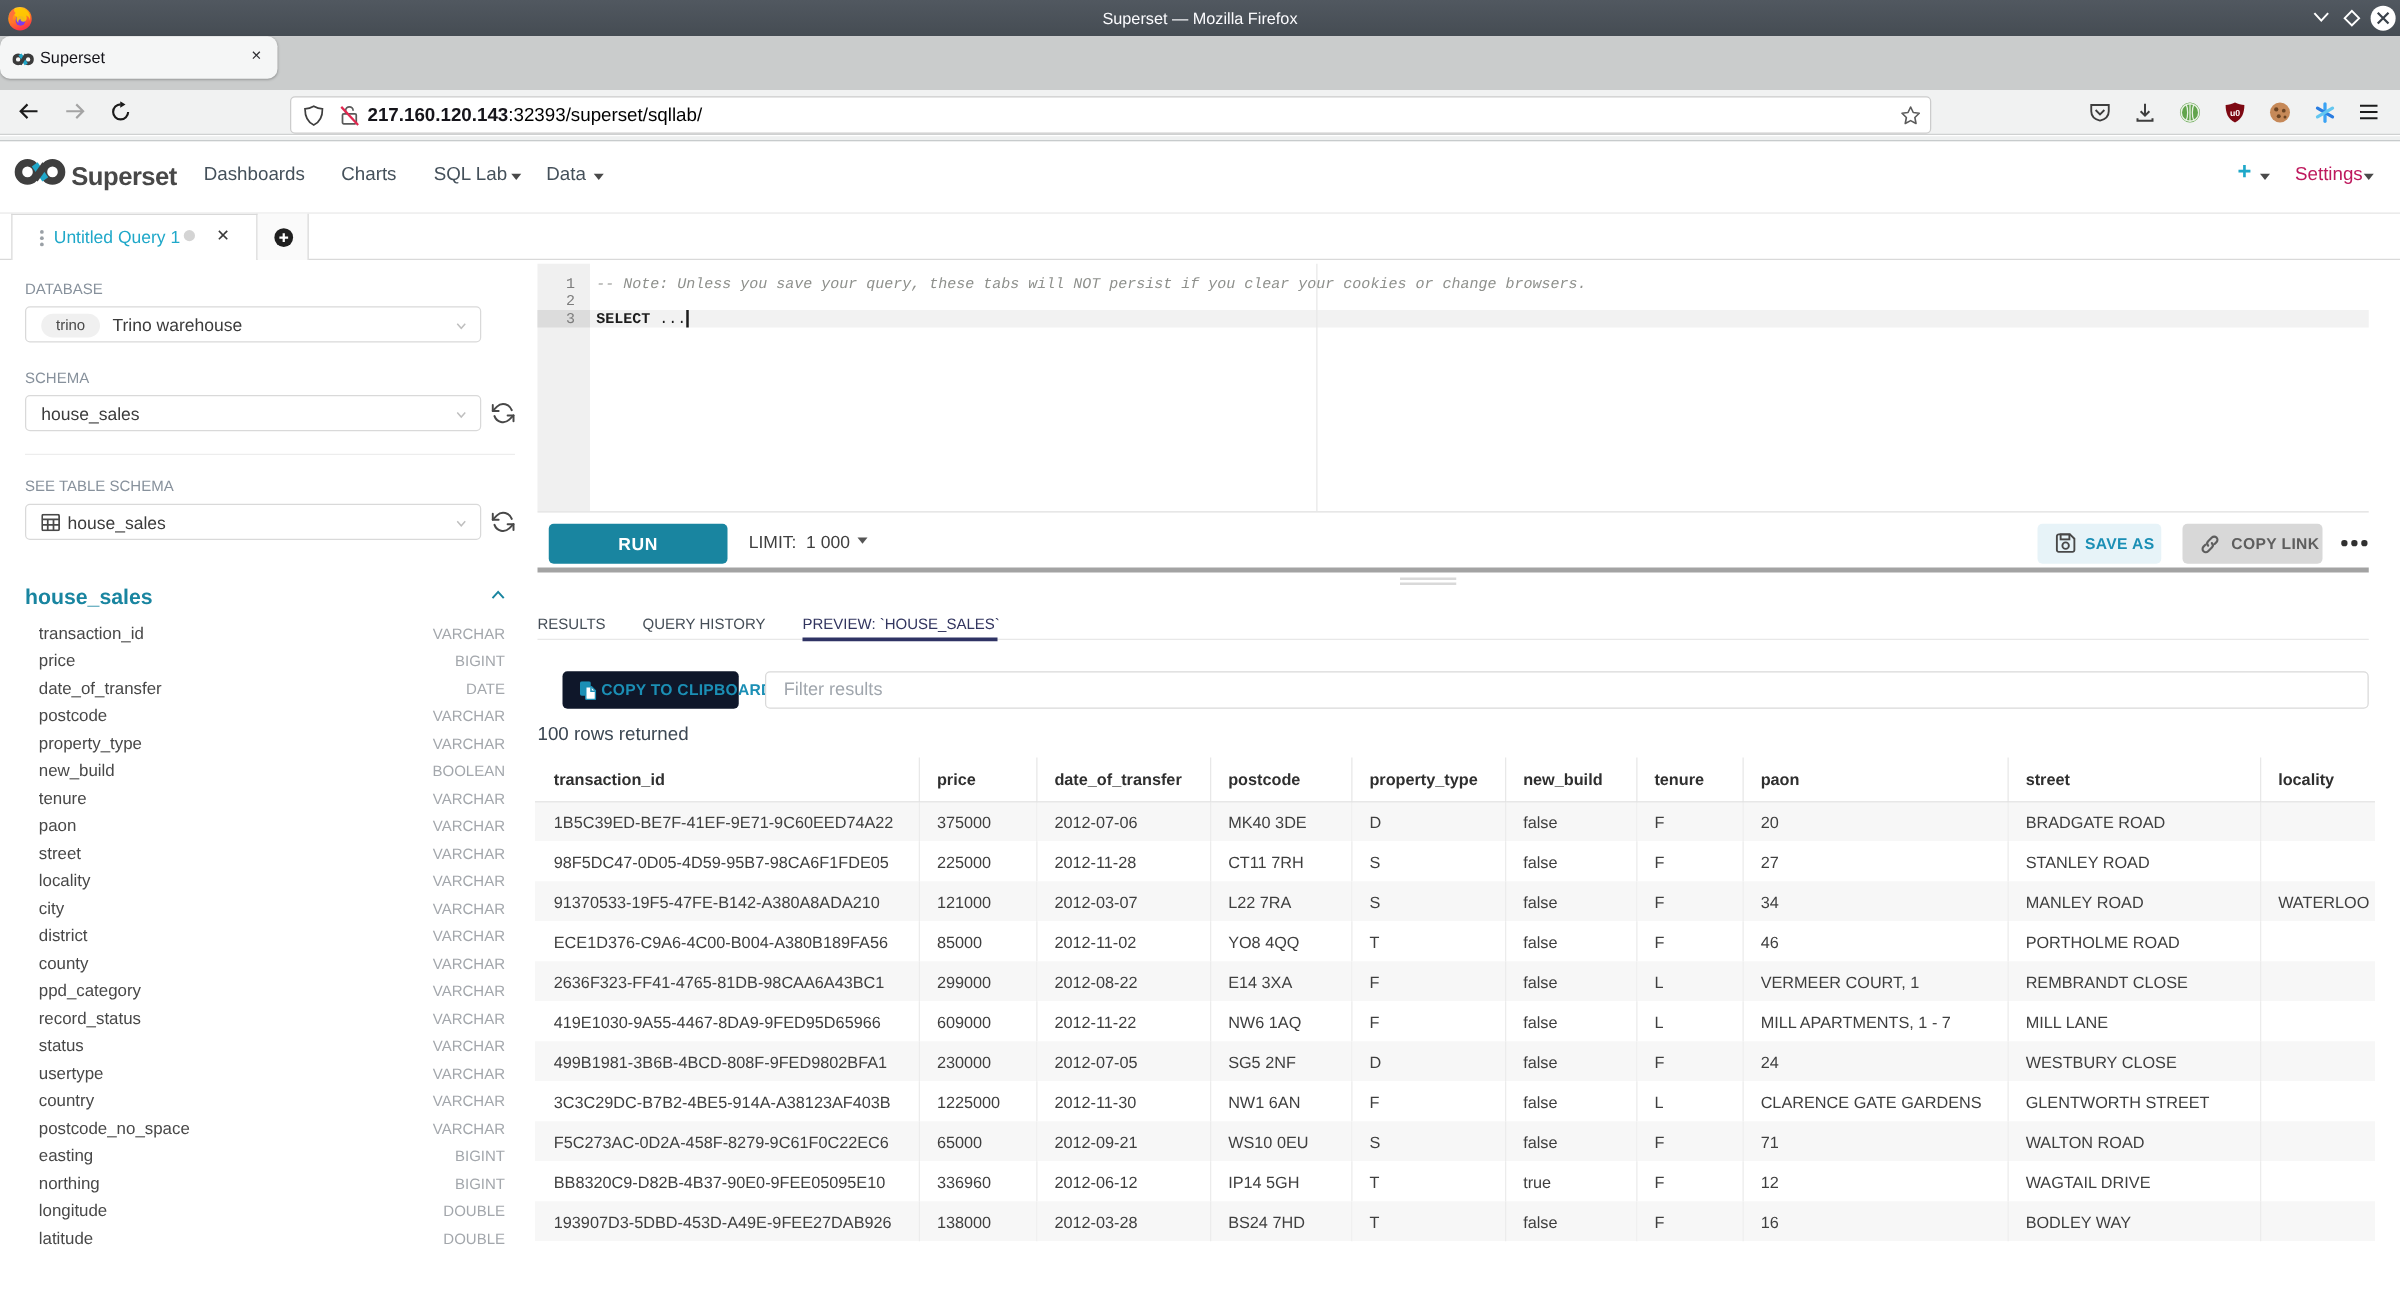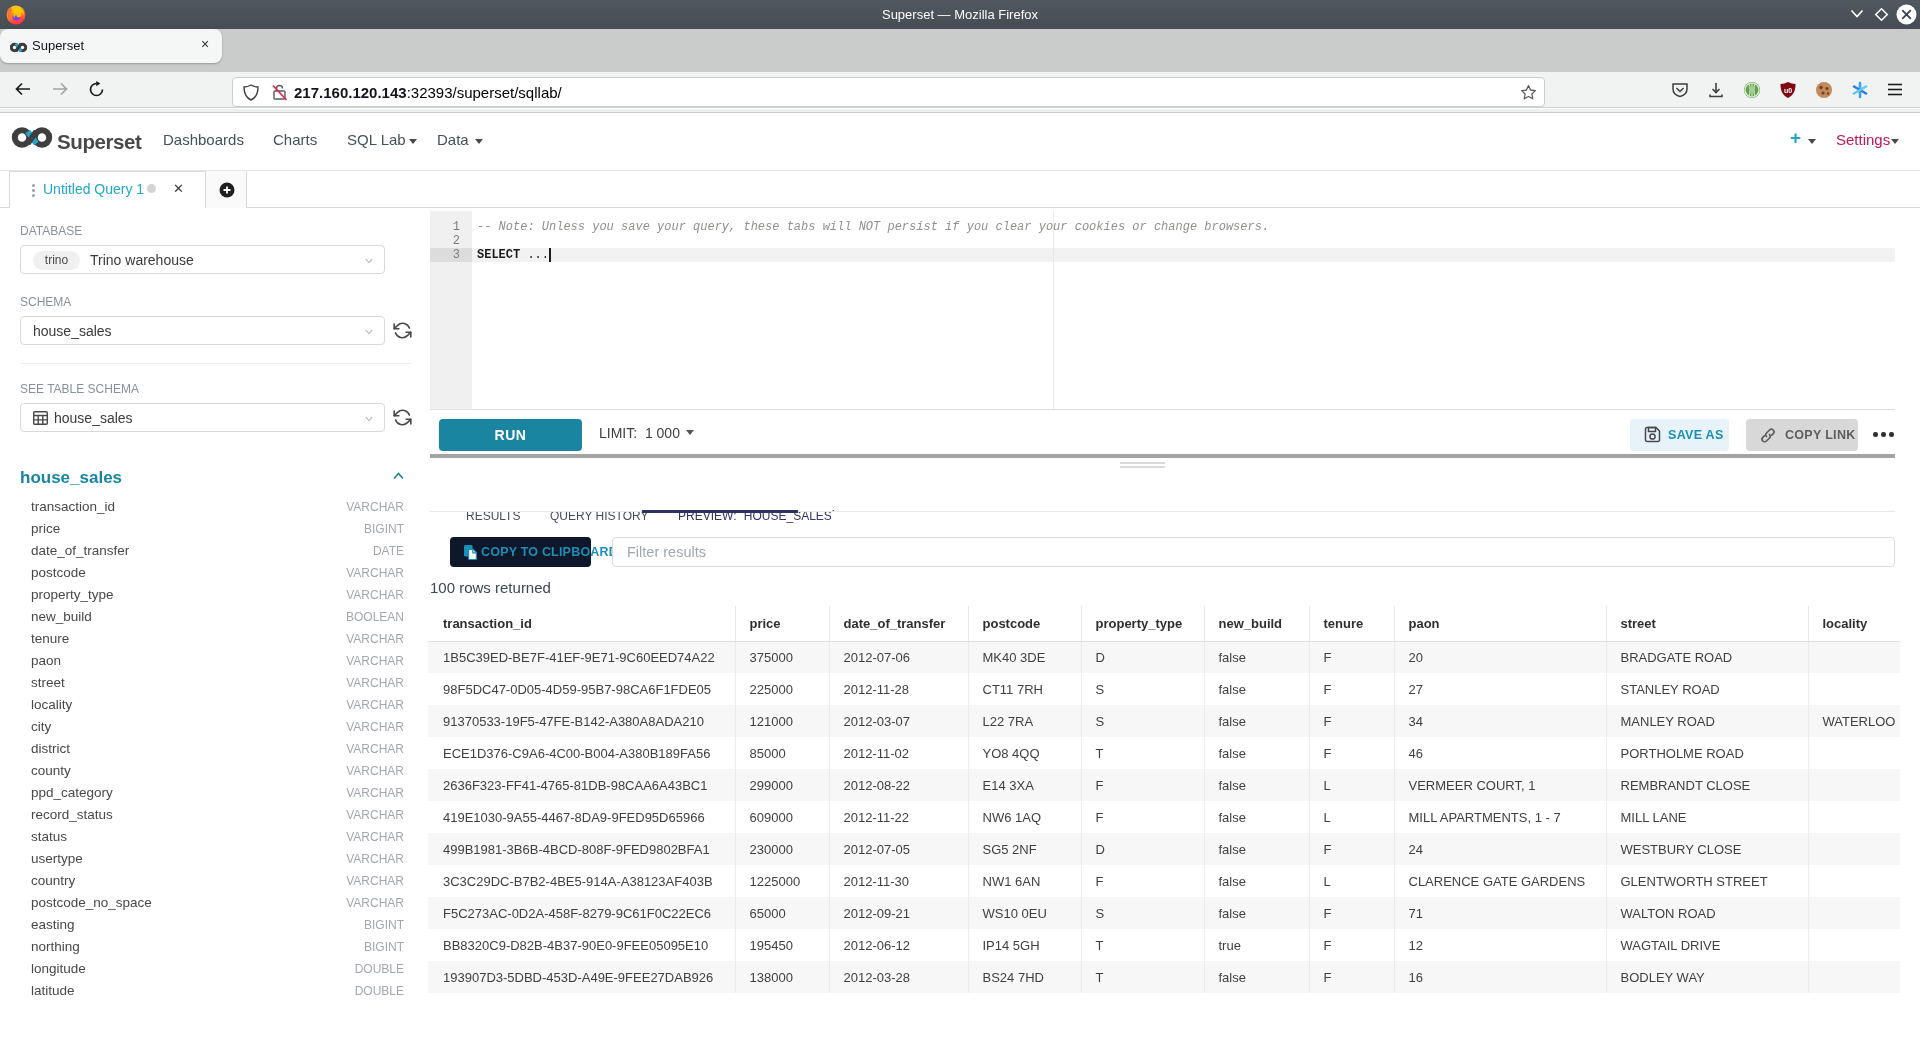--- a/index.html
+++ b/index.html
@@ -60,21 +60,21 @@
 #limit { position:absolute; left:169px; top:15px; font-size:14px; color:#404040; }
 #saveas { position:absolute; left:1200px; top:9px; width:99px; height:32px; background:#e7f3f8; border-radius:4px; }
 #saveas .t { position:absolute; white-space:nowrap; left:38px; top:9px; font-size:12.5px; font-weight:bold; color:#1b8fb5; letter-spacing:0.3px; }
 #copylink { position:absolute; left:1316px; top:9px; width:112px; height:32px; background:#d8d8d8; border-radius:4px; }
 #copylink .t { position:absolute; white-space:nowrap; left:39px; top:9px; font-size:12.5px; font-weight:bold; color:#5e5e5e; letter-spacing:0.3px; }
 #dots3 { position:absolute; left:1443px; top:22px; width:24px; height:5px; }
 #dots3 i { position:absolute; top:0; width:4.5px; height:4.5px; border-radius:50%; background:#303030; }
 
 #resizer i { position:absolute; left:0; width:45px; height:1.5px; background:#d9d9d9; }
 
-.stab { position:absolute; top:509px; font-size:12px; color:#454e57; letter-spacing:0px;margin-left:36px; }
+.stab { position:absolute; top:492px; font-size:12px; color:#454e57; letter-spacing:0px; }
 #inkbar { left:642px; top:510px; width:156px; height:3px; background:#2f3364; z-index:2; }
 #stabline { left:430px; top:511px; width:1465px; height:1px; background:#e8e8e8; }
 #copyclip { left:450px; top:537px; width:141px; height:30px; background:#0f172a; border-radius:4px; }
 #copyclip .t { position:absolute; white-space:nowrap; left:31px; top:8px; font-size:12.5px; font-weight:bold; color:#1b8fb5; letter-spacing:0.2px; }
 #filterbox { left:612px; top:537px; width:1283px; height:30px; background:#fff; border:1px solid #d9d9d9; border-radius:4px; }
 #filterbox .ph { position:absolute; left:14px; top:6px; font-size:14.5px; color:#a0a6ad; }
 #rowsret { left:430px; top:579px; font-size:15px; color:#3c4753; }
 
 #rtable { left:428px; top:606px; width:1472px; }
 table { border-collapse:collapse; table-layout:fixed; width:1472px; font-size:13px; color:#3f3f3f; }
@@ -563,21 +563,21 @@
             <td>WS10 0EU</td>
             <td>S</td>
             <td>false</td>
             <td>F</td>
             <td>71</td>
             <td>WALTON ROAD</td>
             <td></td>
           </tr>
 <tr class="even">
             <td style="padding-left:15px">BB8320C9-D82B-4B37-90E0-9FEE05095E10</td>
-            <td>195450</td>
+            <td>336960</td>
             <td>2012-06-12</td>
             <td>IP14 5GH</td>
             <td>T</td>
             <td>true</td>
             <td>F</td>
             <td>12</td>
             <td>WAGTAIL DRIVE</td>
             <td></td>
           </tr>
 <tr class="odd">

